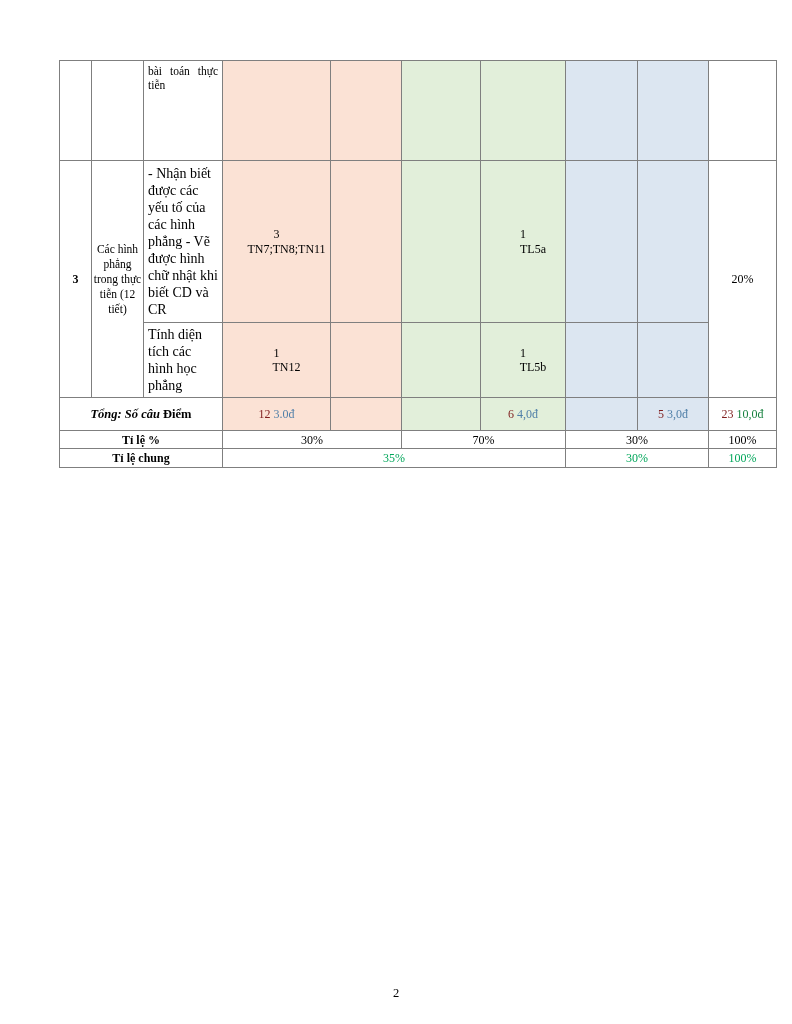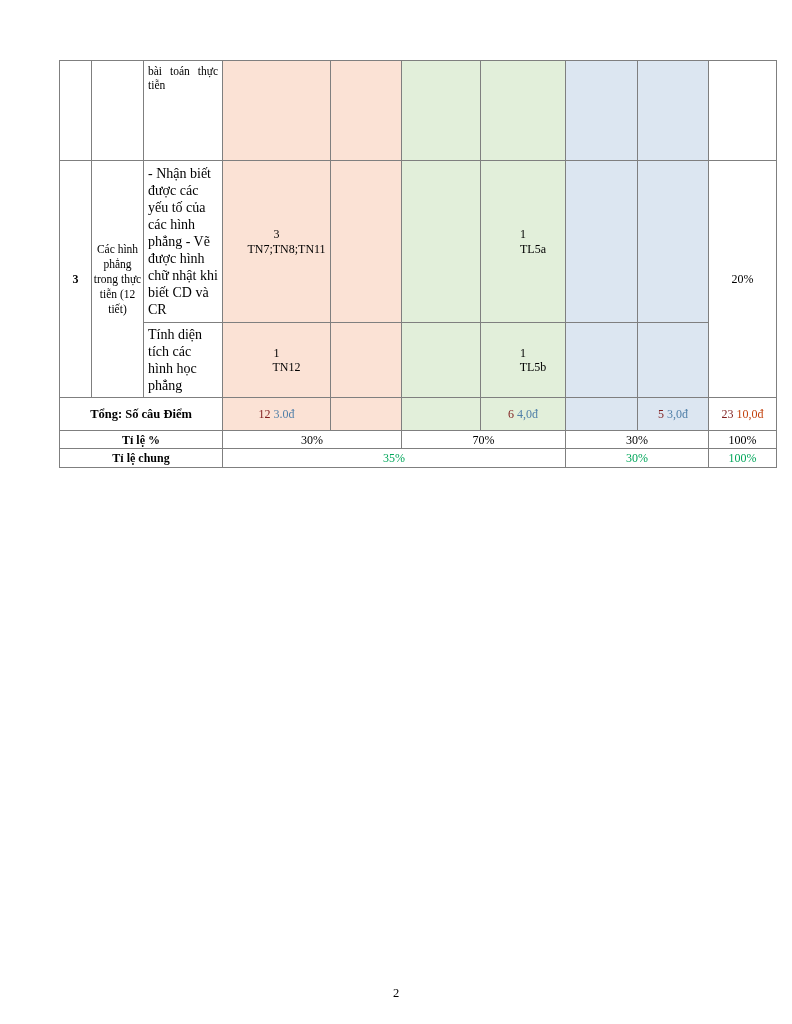--- a/index.html
+++ b/index.html
@@ -94,24 +94,24 @@
   .row-tong td { height: 32px; }
   .lbl-bold {
     font-weight: bold;
     font-size: 12.5px;
   }
   .tong-label {
     display: block;
     text-align: center;
     line-height: 1.28;
   }
-  .tong-label .l1 { letter-spacing: 0px; }
+  .tong-label .l1 { letter-spacing: 0px; font-style: italic; }
 
   .score-blue { color: #4f7fa8; font-size: 12px; margin-top: 36px; }
-  .score-black { color: #c2410c; font-size: 12px; }
+  .score-black { color: #15803d; font-size: 12px; }
   .count-black { color: #7f1d1d; font-size: 12px; }
   .green-pct { color: #00a65a; font-size: 12px; }
 
   .row-ratio td { height: 17px; font-size: 12px; }
   .row-ratio2 td { height: 18px; font-size: 12px; }
 
   .stack { display: block; }
   .stack .top { display: block; }
   .stack .bot { display: block; margin-left: 20px; }
 

